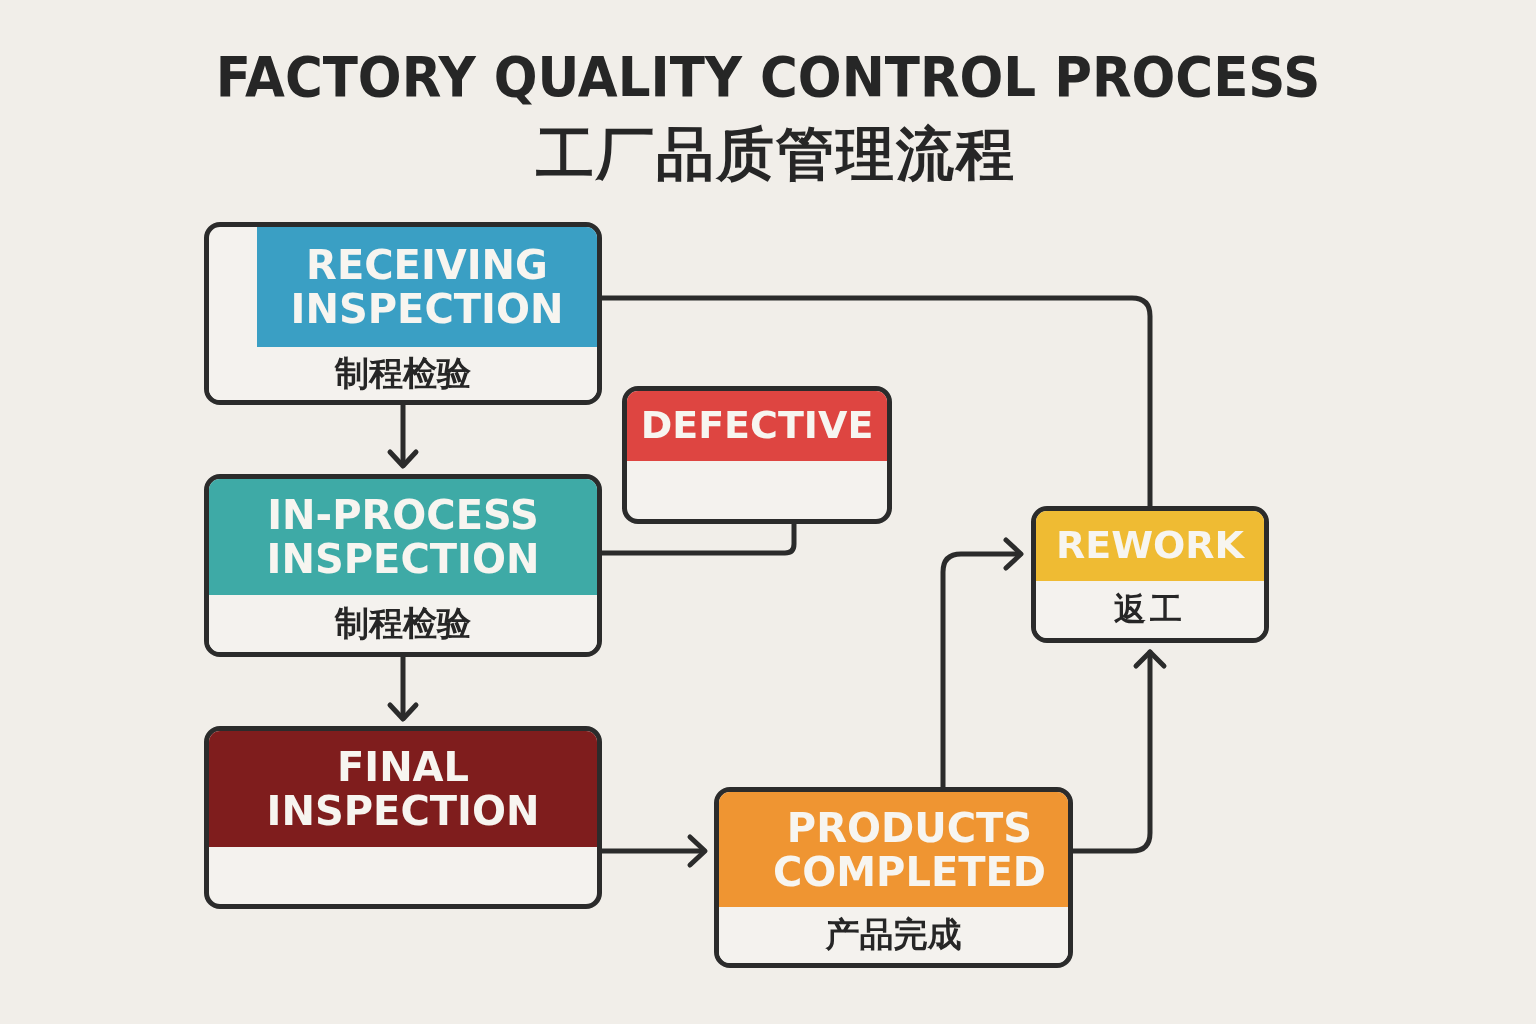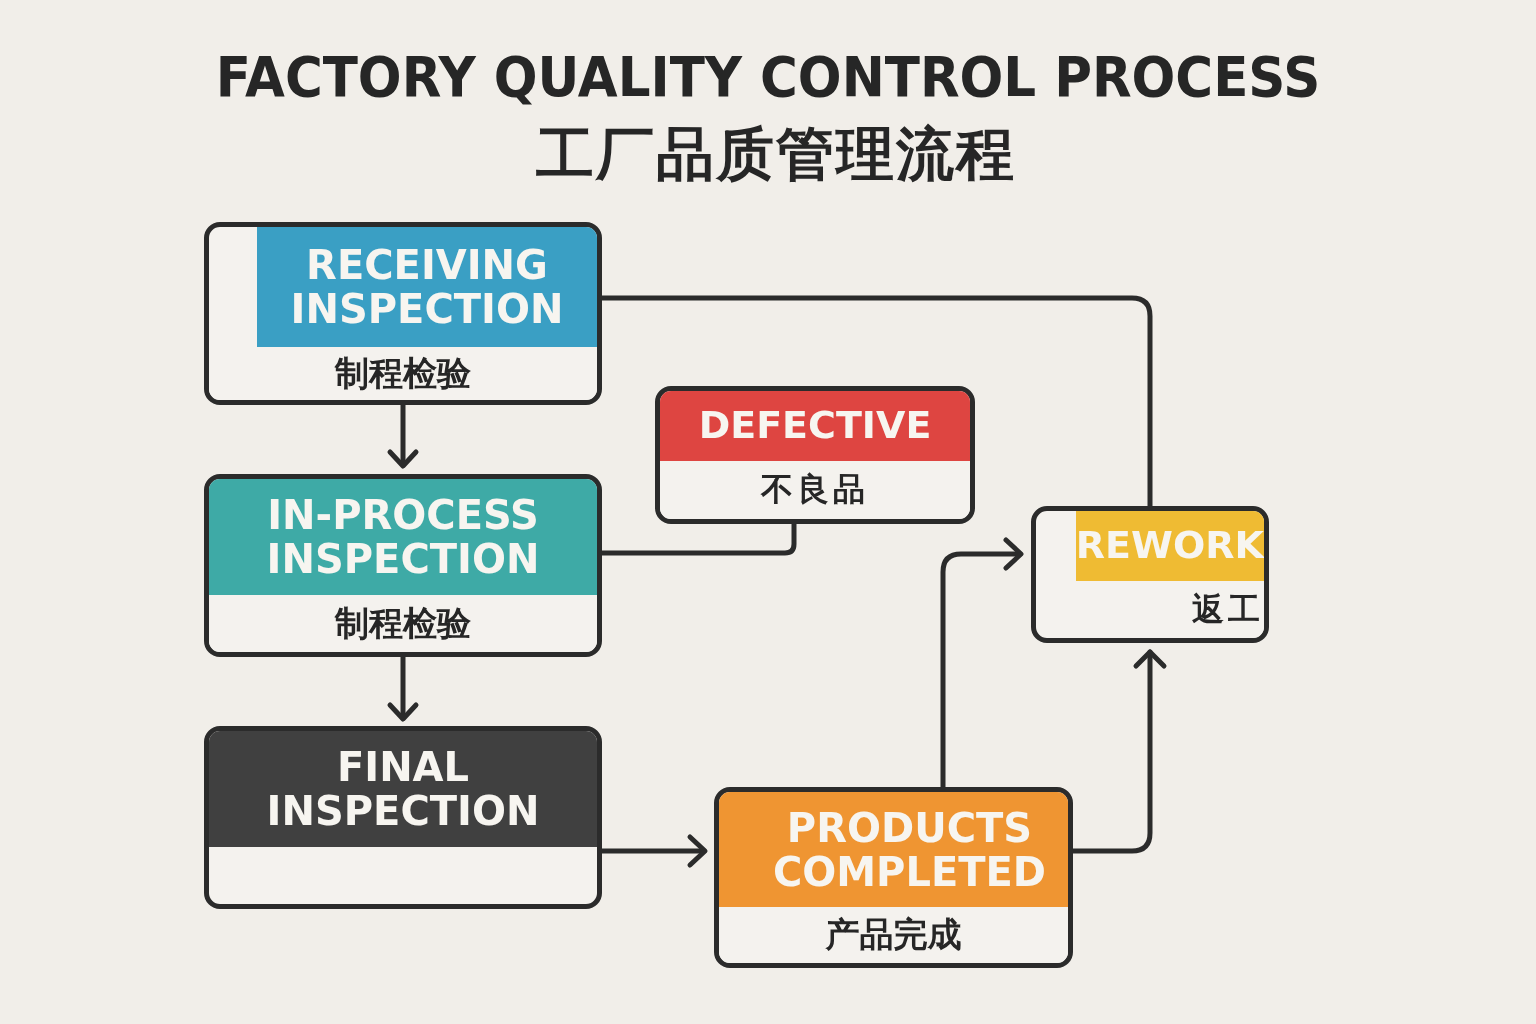--- a/index.html
+++ b/index.html
@@ -115,39 +115,38 @@
 
 <div class="node big" style="left:204px; top:474px; width:398px; height:183px;">
   <div class="head" style="background:#3eaaa6; height:116px;">
     <span>IN-PROCESS</span>
     <span>INSPECTION</span>
   </div>
   <div class="sub">制程检验</div>
 </div>
 
 <div class="node big" style="left:204px; top:726px; width:398px; height:183px;">
-  <div class="head" style="background:#404040; height:116px;">
+  <div class="head" style="background:#7f1d1d; height:116px;">
     <span>FINAL</span>
     <span>INSPECTION</span>
   </div>
 </div>
 
 <div class="node big" style="left:714px; top:787px; width:359px; height:181px;">
   <div class="head" style="background:#ef9532; height:115px;padding-left:32px;">
     <span>PRODUCTS</span>
     <span>COMPLETED</span>
   </div>
   <div class="sub">产品完成</div>
 </div>
 
-<div class="node small" style="left:655px; top:386px; width:320px; height:138px;">
+<div class="node small" style="left:622px; top:386px; width:270px; height:138px;">
   <div class="head" style="background:#de4541; height:70px;">
     <span>DEFECTIVE</span>
   </div>
-  <div class="sub">不良品</div>
 </div>
 
-<div class="node small" style="left:1031px; top:506px; width:238px; height:137px;align-items:flex-end;">
+<div class="node small" style="left:1031px; top:506px; width:238px; height:137px;">
   <div class="head" style="background:#efbb33; height:70px;">
     <span>REWORK</span>
   </div>
   <div class="sub">返工</div>
 </div>
 
 </body></html>

